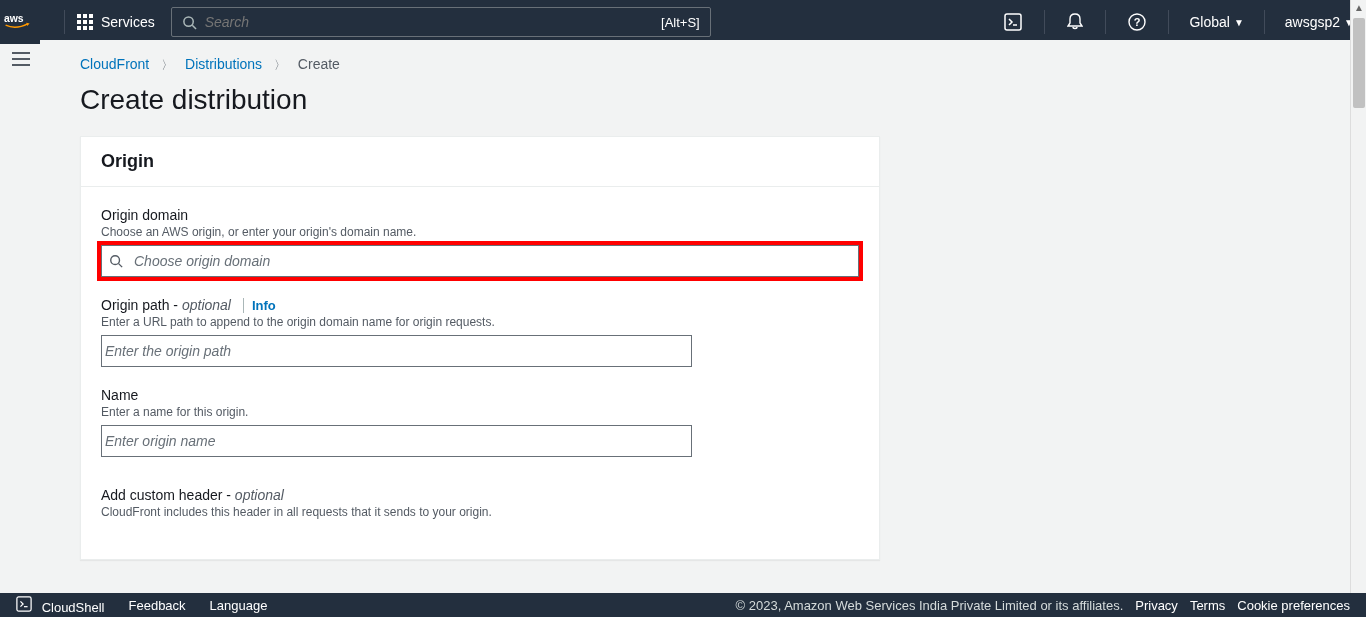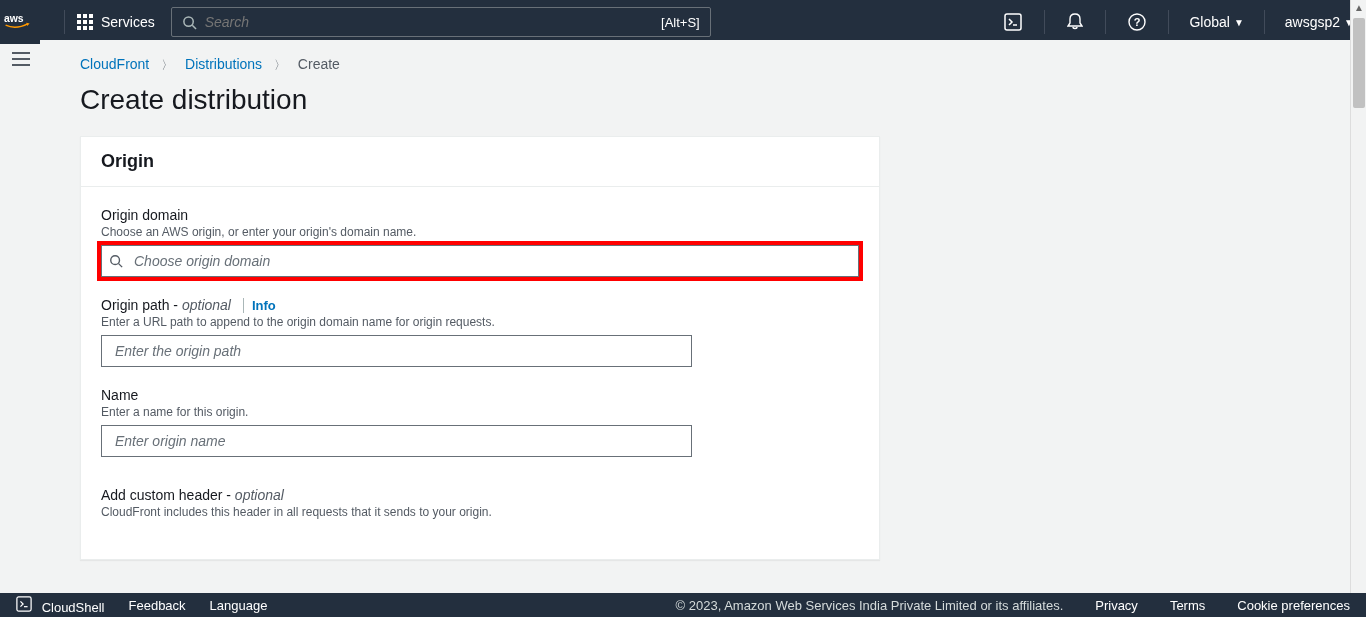--- a/index.html
+++ b/index.html
@@ -39,33 +39,33 @@
     .panel-body { padding: 20px; }
     
     .form-group { margin-bottom: 20px; }
     .form-label { font-size: 14px; font-weight: 400; color: #16191f; margin-bottom: 2px; display: block; }
     .form-label .optional { font-style: italic; color: #545b64; font-weight: 400; }
     .form-hint { font-size: 12px; color: #545b64; margin-bottom: 6px; }
     .info-link { color: #0073bb; font-size: 13px; font-weight: 700; margin-left: 8px; padding-left: 8px; border-left: 1px solid #aab7b8; text-decoration: none; }
     
     .input-wrap { position: relative; }
     .input-wrap.highlighted { outline: 4px solid #ff0000; }
-    .form-input { width: 78%; height: 32px; border: 1px solid #687078; padding: 0 13px; font-size: 14px; color: #16191f; background: #fff; }
+    .form-input { width: 78%; height: 32px; border: 1px solid #687078; padding: 0 3px; font-size: 14px; color: #16191f; background: #fff; }
     .form-input::placeholder { font-style: italic; color: #687078; }
     .form-input.with-icon { padding-left: 32px; }
     .input-icon { position: absolute; left: 8px; top: 50%; transform: translateY(-50%); color: #545b64; }
     
     .custom-header-group { margin-top: 30px; }
 
     
     .footer { position: absolute; bottom: 0; left: 0; right: 0; height: 24px; background: #232f3e; display: flex; align-items: center; color: #d5dbdb; font-size: 13px; padding: 0 16px; }
     .footer-left { display: flex; gap: 24px; align-items: center; }
     .footer-link { color: #fff; cursor: pointer; }
     .footer-spacer { flex: 1; }
-    .footer-right { display: flex; gap: 32px; align-items: center; }
+    .footer-right { display: flex; gap: 12px; align-items: center; }
     .cloudshell-icon { display: inline-flex; align-items: center; margin-right: 6px; }
 
     
     .scrollbar-right { position: absolute; right: 0; top: 0; width: 16px; height: 100%; background: #f2f3f3; border-left: 1px solid #ddd; }
     .scrollbar-right .up { position: absolute; top: 2px; left: 3px; font-size: 10px; color: #666; }
     .scrollbar-right .thumb { position: absolute; top: 18px; left: 2px; width: 12px; height: 90px; background: #c1c1c1; border-radius: 2px; }
 
     
     .feedback-tab { position: absolute; right: 0; top: 300px; width: 5px; height: 30px; background: #1dc9a0; border-radius: 3px 0 0 3px; }
 

